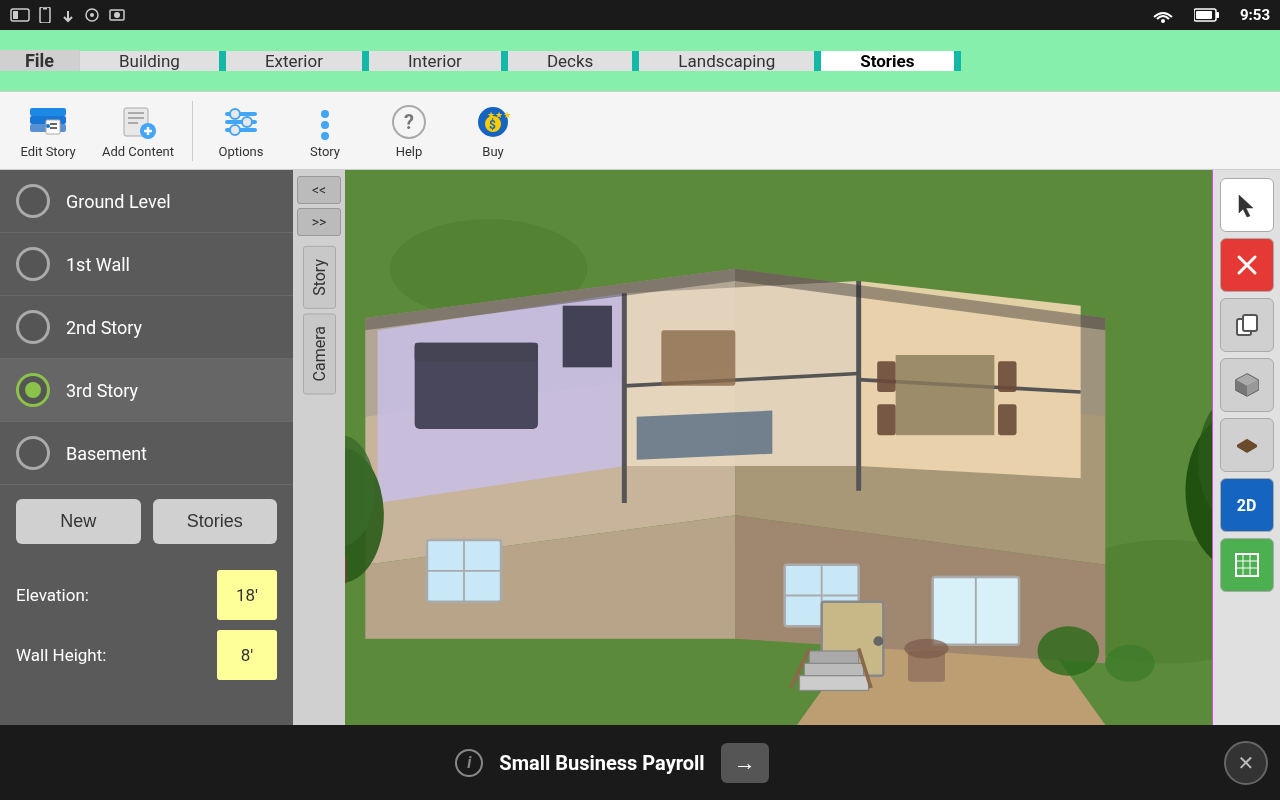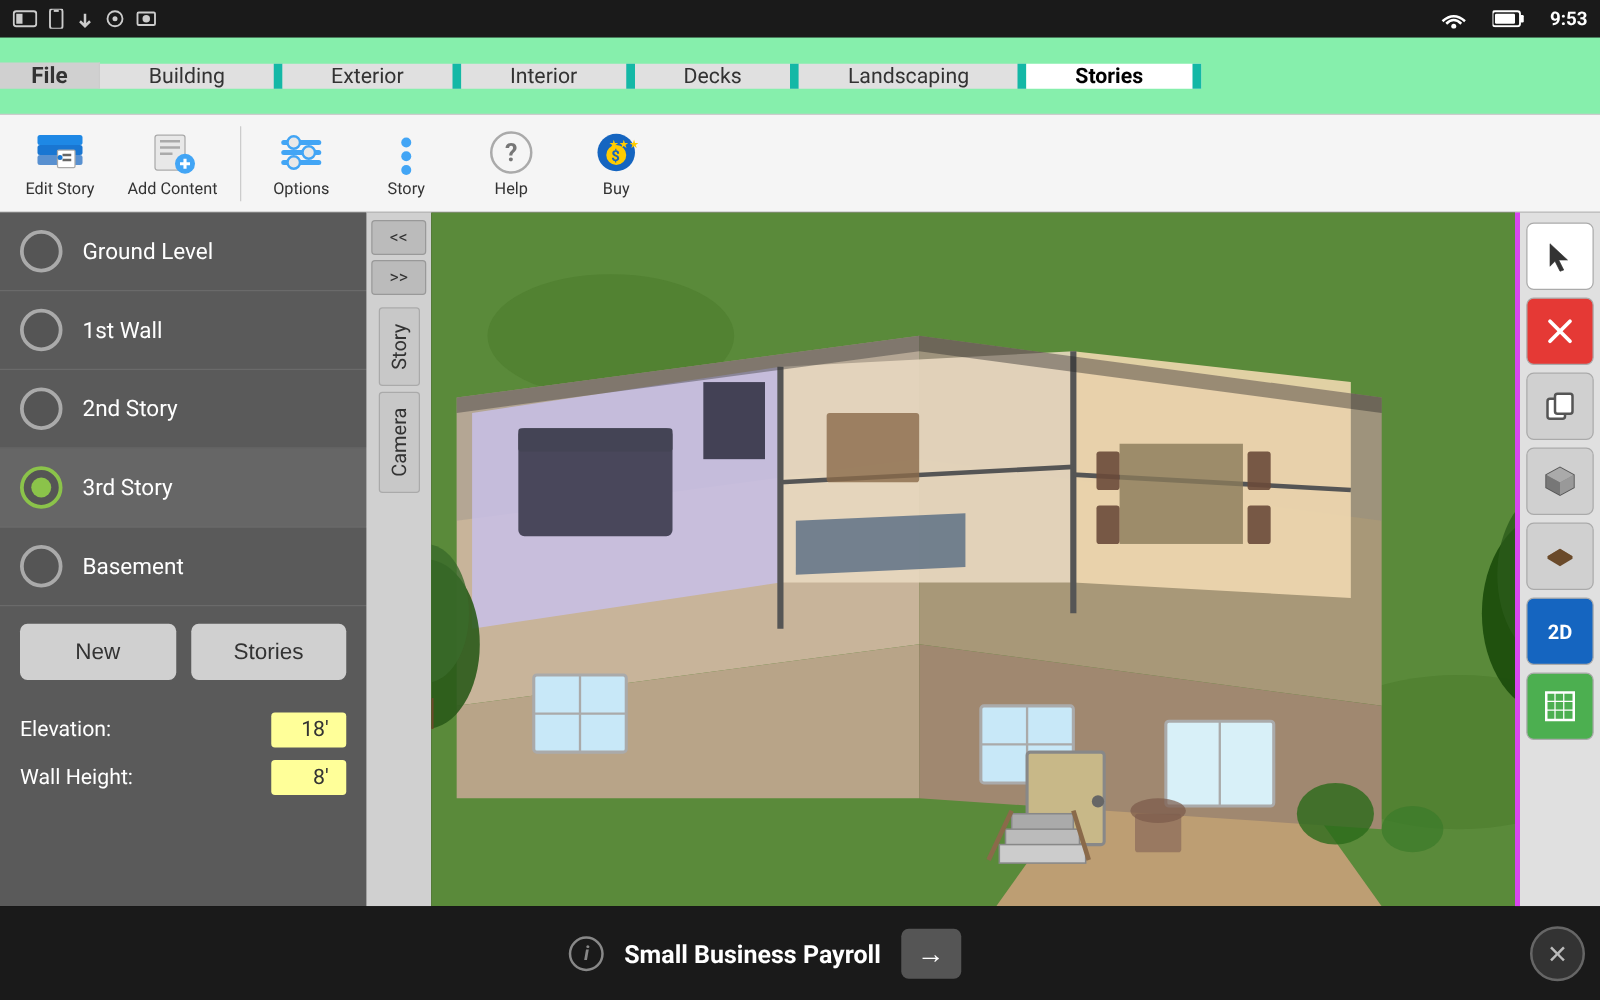--- a/index.html
+++ b/index.html
@@ -191,26 +191,26 @@
       display: flex;
       align-items: center;
       margin-bottom: 10px;
     }
     .elevation-label {
       flex: 1;
       font-size: 17px;
     }
     .elevation-value {
       background: #ffff99;
-      padding: 4px 14px;
+      padding: 15px 14px;
       border-radius: 3px;
       color: #333;
       font-size: 17px;
       min-width: 60px;
-      text-align: right;
+      text-align: center;
     }
 
     
     #side-tabs {
       width: 52px;
       background: #d0d0d0;
       display: flex;
       flex-direction: column;
       align-items: center;
       padding: 4px 0;
@@ -254,21 +254,21 @@
 
     
     #right-toolbar {
       width: 68px;
       background: #e0e0e0;
       display: flex;
       flex-direction: column;
       align-items: center;
       padding: 8px 0;
       gap: 6px;
-      border-left: 4px solid #d946ef;
+      border-left: 1px solid #d946ef;
       flex-shrink: 0;
     }
     .right-tool-btn {
       width: 54px;
       height: 54px;
       background: #d0d0d0;
       border: 1px solid #aaa;
       border-radius: 6px;
       display: flex;
       align-items: center;

